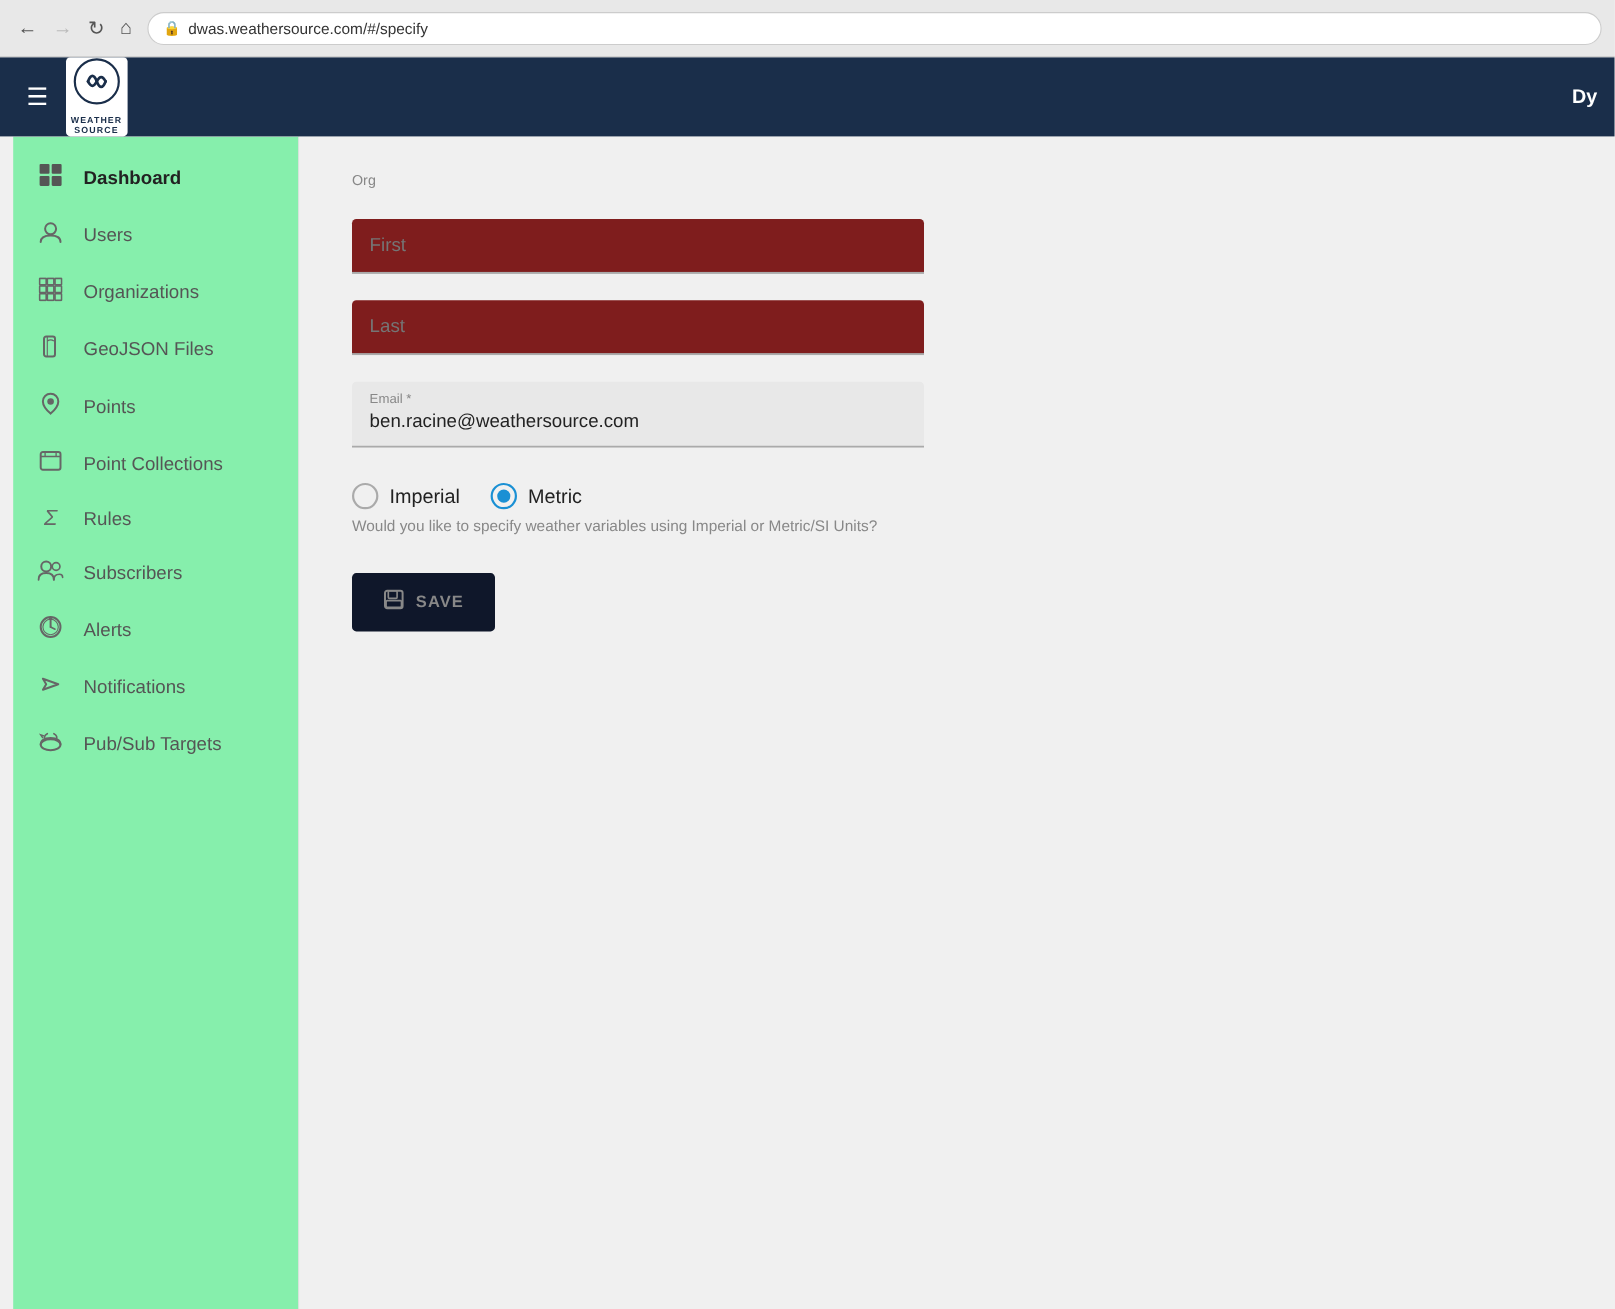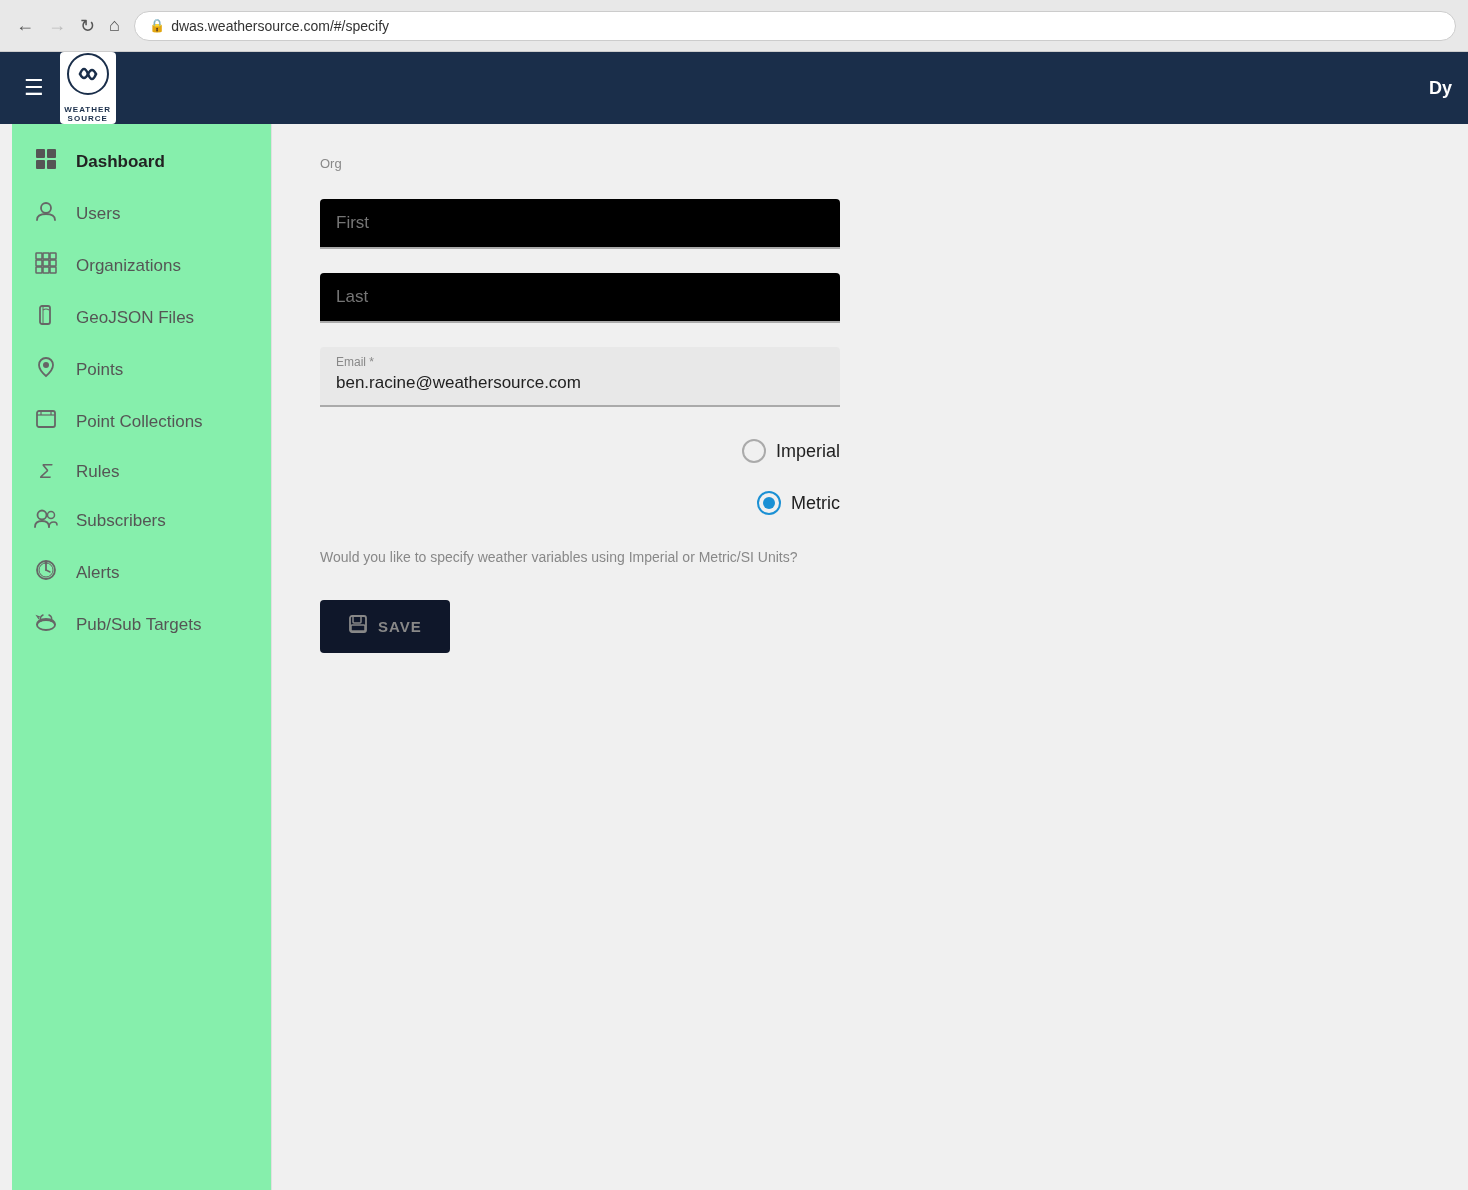--- a/index.html
+++ b/index.html
@@ -113,21 +113,21 @@
 
     .field-label {
       font-size: 13px;
       color: #888;
       margin-bottom: 28px;
       display: block;
     }
 
     .input-field {
       width: 100%;
-      background: #000000;
+      background: #7f1d1d;
       border: none;
       border-bottom: 2px solid #aaa;
       padding: 14px 16px;
       font-size: 17px;
       color: #aaa;
       outline: none;
       margin-bottom: 24px;
       border-radius: 4px 4px 0 0;
     }
 
@@ -150,24 +150,23 @@
       color: #222;
     }
 
     .measurement-label {
       font-size: 13px;
       color: #888;
       margin-bottom: 16px;
     }
     .radio-group {
       display: flex;
-      align-items: flex-end;
+      align-items: flex-start;
       gap: 28px;
-      margin-bottom: 32px;
-      flex-direction: column;
+      margin-bottom: 5px;
     }
     .radio-option {
       display: flex;
       align-items: center;
       gap: 10px;
       font-size: 18px;
       color: #222;
       cursor: pointer;
     }
     .radio-circle {
@@ -344,20 +343,28 @@
                 <line x1="11" y1="4" x2="11" y2="11" stroke="#666" stroke-width="1.8" stroke-linecap="round"></line>
                 <line x1="11" y1="11" x2="15" y2="13" stroke="#666" stroke-width="1.5" stroke-linecap="round"></line>
                 <circle cx="11" cy="3" r="1.5" fill="#666"></circle>
               </svg>
           </span>
           <span>Alerts</span>
         </div>
         <div class="sidebar-item">
           <span class="sidebar-icon">
             <svg width="22" height="22" viewBox="0 0 22 22">
+                <polygon points="4,6 18,11 4,16 7,11" fill="none" stroke="#666" stroke-width="1.8" stroke-linejoin="round"></polygon>
+              </svg>
+          </span>
+          <span>Notifications</span>
+        </div>
+        <div class="sidebar-item">
+          <span class="sidebar-icon">
+            <svg width="22" height="22" viewBox="0 0 22 22">
                 <ellipse cx="11" cy="14" rx="9" ry="5" fill="none" stroke="#666" stroke-width="1.8"></ellipse>
                 <path d="M2 14 Q2 8 11 8 Q20 8 20 14" fill="none" stroke="#666" stroke-width="1.8"></path>
                 <path d="M6 10 Q4 6 8 4" fill="none" stroke="#666" stroke-width="1.5" stroke-linecap="round"></path>
                 <path d="M16 10 Q18 6 14 4" fill="none" stroke="#666" stroke-width="1.5" stroke-linecap="round"></path>
                 <path d="M4 8 L2 5 L5 6" fill="none" stroke="#666" stroke-width="1.3"></path>
               </svg>
           </span>
           <span>Pub/Sub Targets</span>
         </div>
       </nav>

